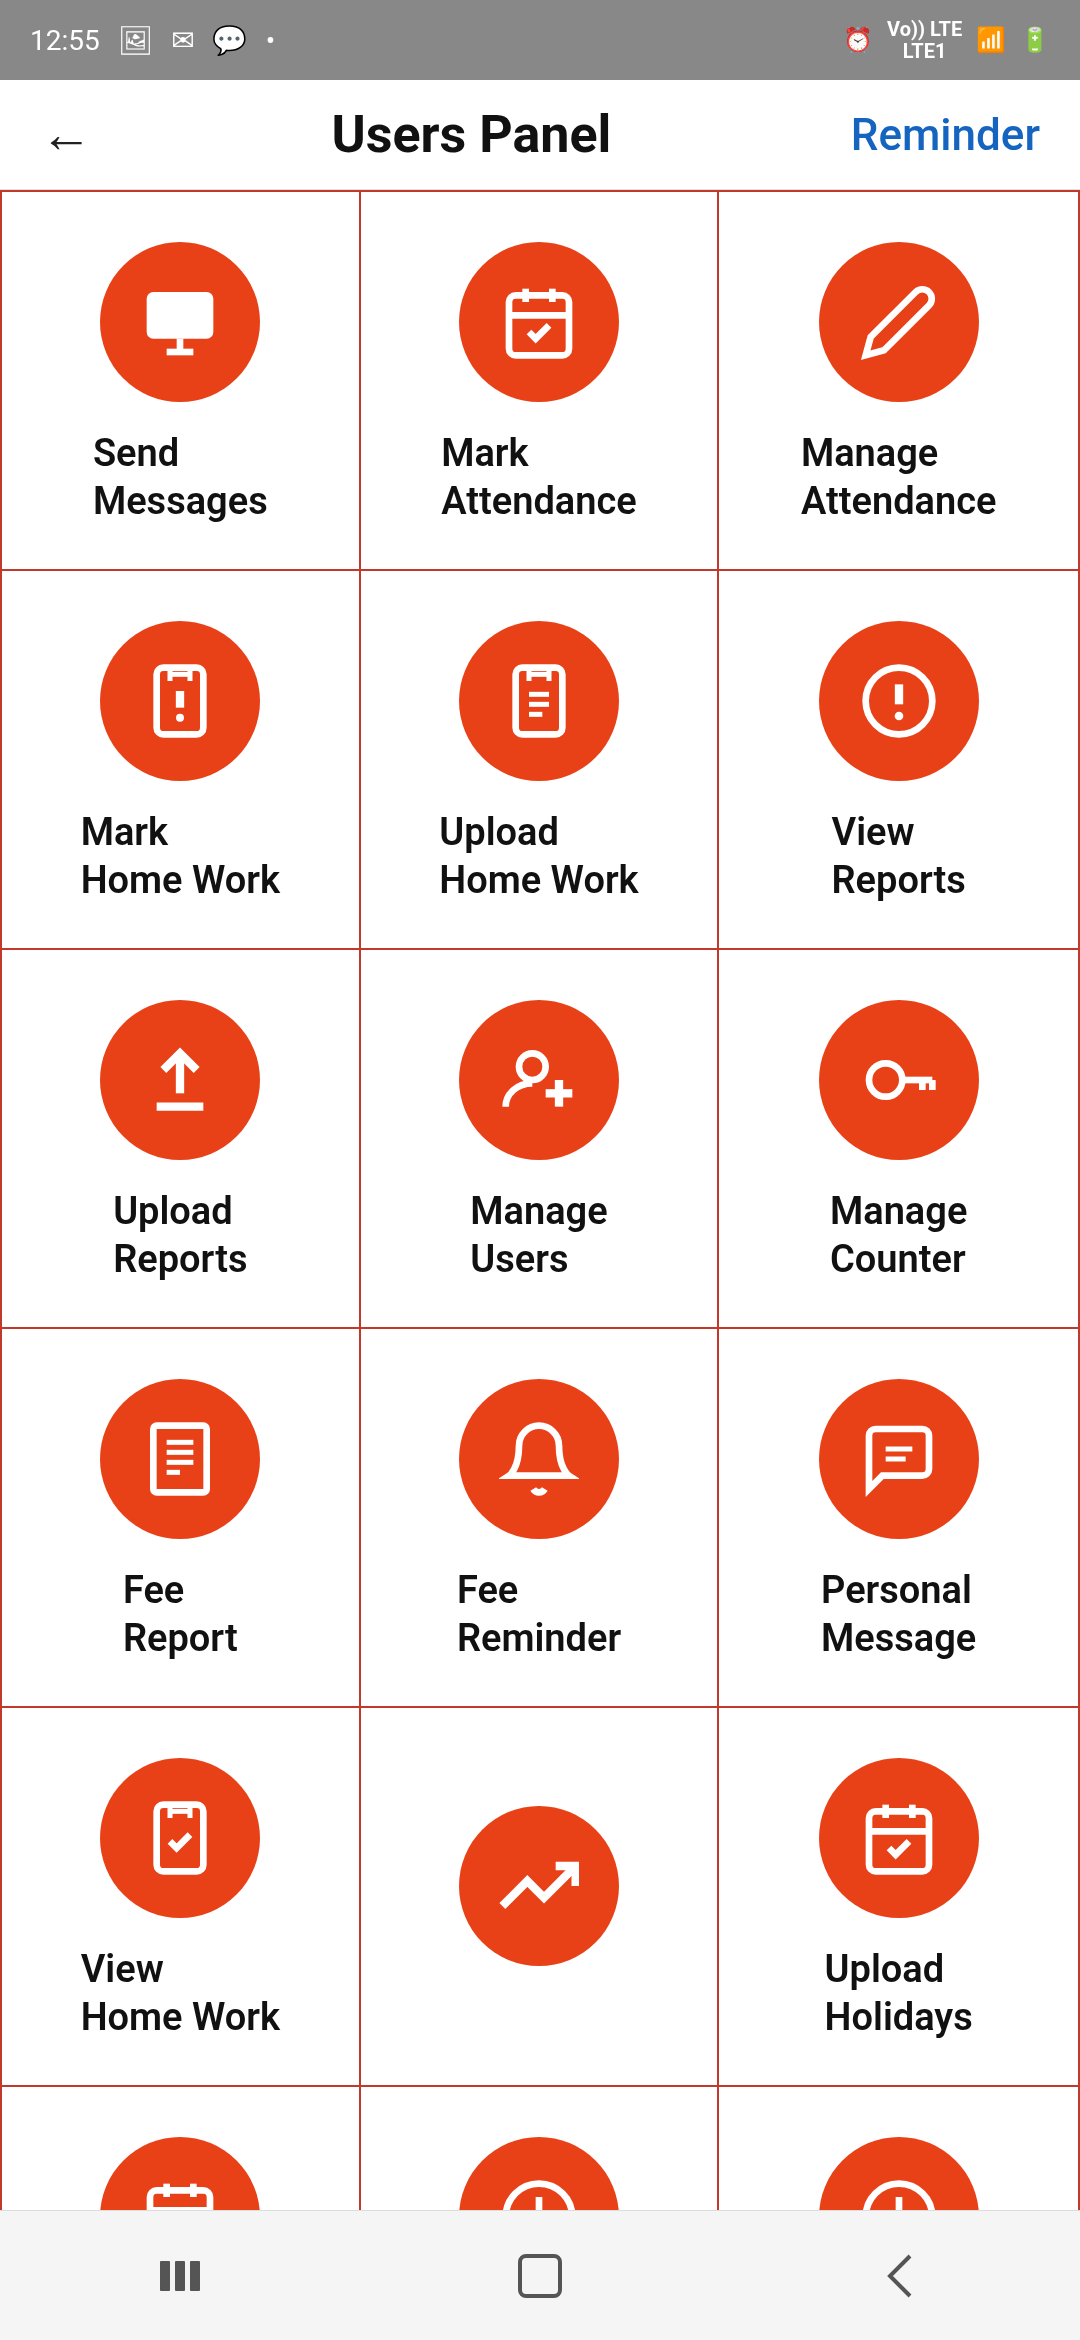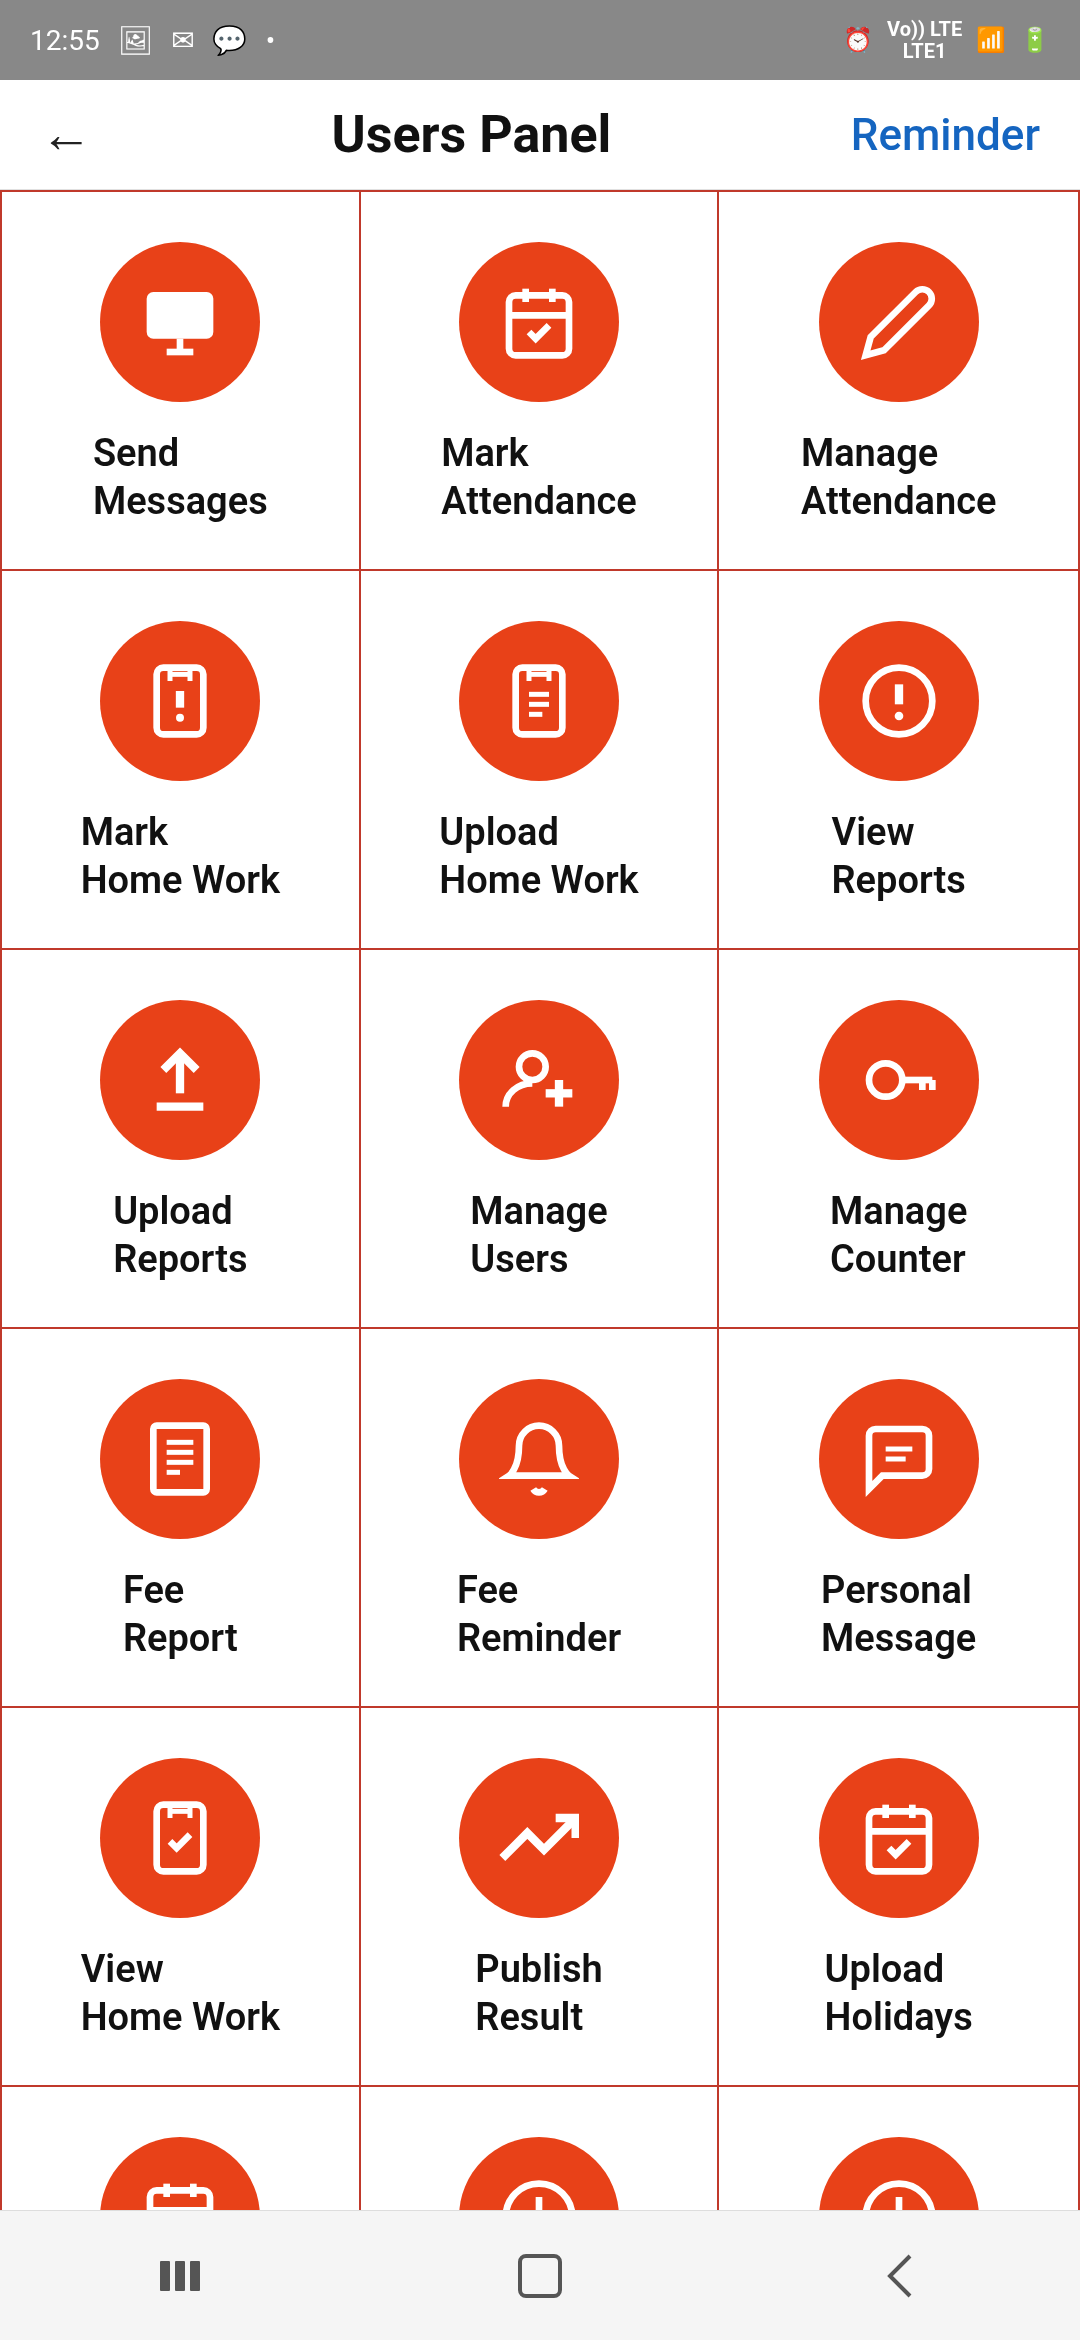--- a/index.html
+++ b/index.html
@@ -329,21 +329,20 @@
       </div>
       <span class="item-label">View<br>Home Work</span>
     </div>
     <div class="grid-item">
       <div class="icon-circle">
         <svg viewBox="0 0 24 24">
           <polyline points="23,6 13.5,15.5 8.5,10.5 1,18" fill="none" stroke="white" stroke-width="2.5"></polyline>
           <polyline points="17,6 23,6 23,12" fill="none" stroke="white" stroke-width="2.5"></polyline>
         </svg>
       </div>
-      <span class="item-label">Publish<br>Result</span>
     </div>
     <div class="grid-item">
       <div class="icon-circle">
         <svg viewBox="0 0 24 24">
           <rect x="3" y="4" width="18" height="18" rx="2" ry="2" fill="none" stroke="white" stroke-width="2"></rect>
           <line x1="16" y1="2" x2="16" y2="6" stroke="white" stroke-width="2"></line>
           <line x1="8" y1="2" x2="8" y2="6" stroke="white" stroke-width="2"></line>
           <line x1="3" y1="10" x2="21" y2="10" stroke="white" stroke-width="2"></line>
           <polyline points="9,15 11,17 15,13" fill="none" stroke="white" stroke-width="2"></polyline>
         </svg>

